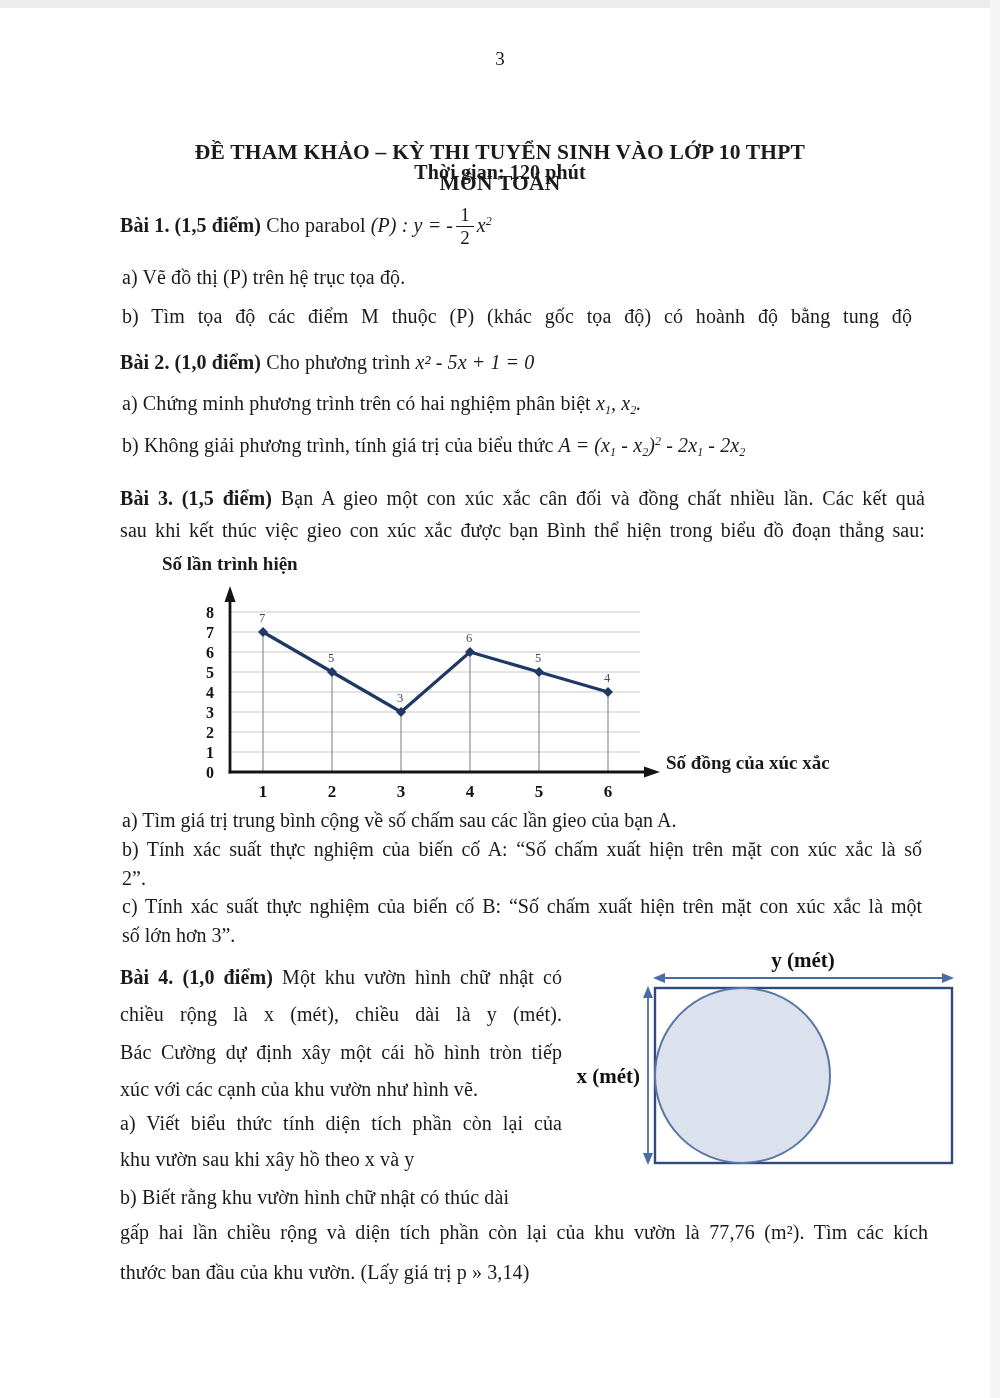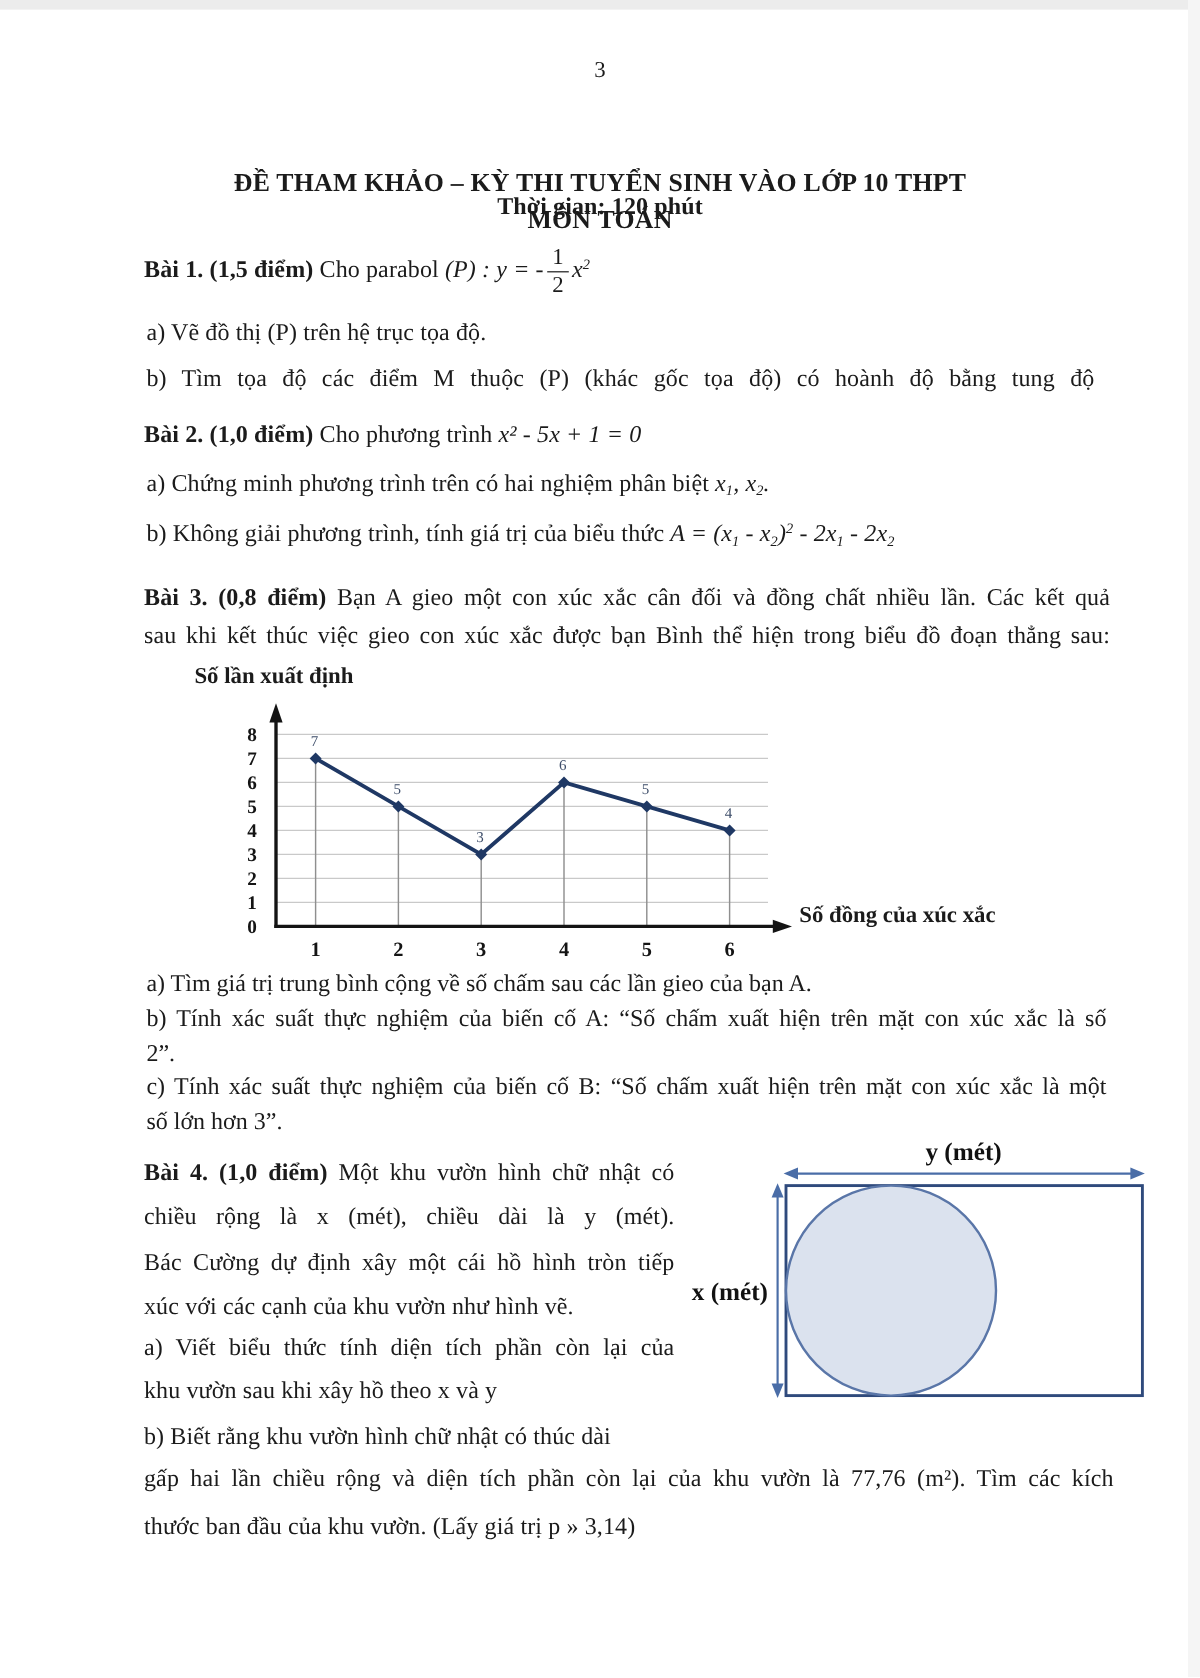--- a/index.html
+++ b/index.html
@@ -50,26 +50,26 @@
   <div class="abs line" style="left:122px;top:392px;">
     <span>a) Chứng minh phương trình trên có hai nghiệm phân biệt</span>
     <span class="math">x<sub>1</sub>, x<sub>2</sub>.</span>
   </div>
   <div class="abs line" style="left:122px;top:434px;text-align:right;">
     <span>b) Không giải phương trình, tính giá trị của biểu thức</span>
     <span class="math">A = (x<sub>1</sub> - x<sub>2</sub>)<sup>2</sup> - 2x<sub>1</sub> - 2x<sub>2</sub></span>
   </div>
 
   <div class="abs line fit" style="left:120px;top:487px;width:805px;">
-    <span class="bold">Bài 3. (0,8 điểm)</span>
+    <span class="bold">Bài 3. (1,5 điểm)</span>
     <span>Bạn A gieo một con xúc xắc cân đối và đồng chất nhiều lần. Các kết quả</span>
   </div>
   <div class="abs line fit" style="left:120px;top:519px;width:805px;">sau khi kết thúc việc gieo con xúc xắc được bạn Bình thể hiện trong biểu đồ đoạn thẳng sau:</div>
 
-  <div class="abs chart-label" style="left:162px;top:553px;">Số lần xuất định</div>
+  <div class="abs chart-label" style="left:162px;top:553px;">Số lần trình hiện</div>
   <svg class="abs" style="left:150px;top:570px;" width="730" height="250">
       <line x1="80" y1="182" x2="490" y2="182" stroke="#c9c9c9" stroke-width="1.2"></line>
       <line x1="80" y1="162" x2="490" y2="162" stroke="#c9c9c9" stroke-width="1.2"></line>
       <line x1="80" y1="142" x2="490" y2="142" stroke="#c9c9c9" stroke-width="1.2"></line>
       <line x1="80" y1="122" x2="490" y2="122" stroke="#c9c9c9" stroke-width="1.2"></line>
       <line x1="80" y1="102" x2="490" y2="102" stroke="#c9c9c9" stroke-width="1.2"></line>
       <line x1="80" y1="82" x2="490" y2="82" stroke="#c9c9c9" stroke-width="1.2"></line>
       <line x1="80" y1="62" x2="490" y2="62" stroke="#c9c9c9" stroke-width="1.2"></line>
       <line x1="80" y1="42" x2="490" y2="42" stroke="#c9c9c9" stroke-width="1.2"></line>
       <line x1="113" y1="62" x2="113" y2="202" stroke="#8f8f8f" stroke-width="1.2"></line>

